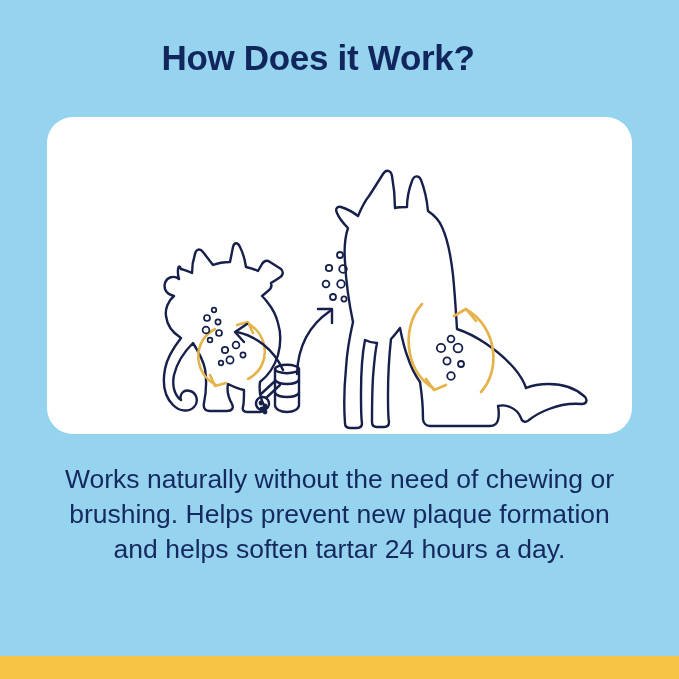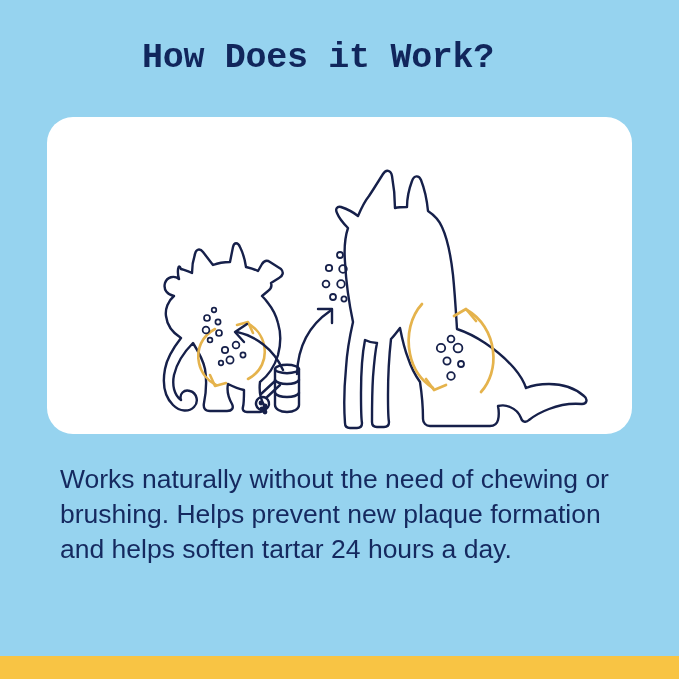--- a/index.html
+++ b/index.html
@@ -23,40 +23,40 @@
     position: absolute;
     left: 0;
     top: 36px;
     width: 636px;
     text-align: center;
     font-size: 35px;
     font-weight: bold;
     letter-spacing: -0.3px;
     color: #11265c;
     line-height: 44px;
-    font-family: Liberation Mono, monospace;
   }
   .card {
     position: absolute;
     left: 47px;
     top: 117px;
     width: 585px;
     height: 317px;
     background: #ffffff;
     border-radius: 26px;
     overflow: hidden;
   }
   .card svg {
     display: block;
   }
   .caption {
     position: absolute;
     left: 60px;
     top: 462px;
     width: 559px;
+    text-align: center;
     font-size: 26.5px;
     line-height: 35px;
     color: #15295f;
   }
   .bottom-bar {
     position: absolute;
     left: 0;
     top: 656px;
     width: 679px;
     height: 23px;

